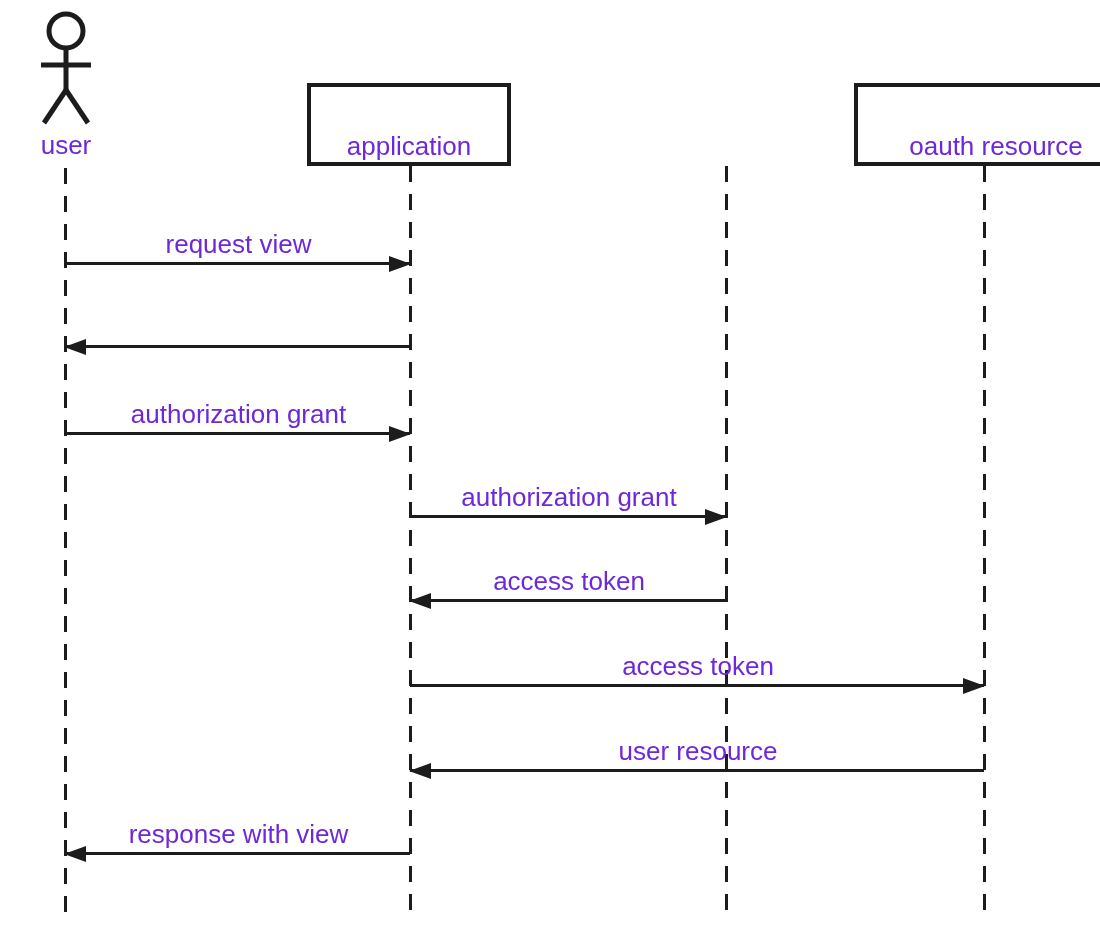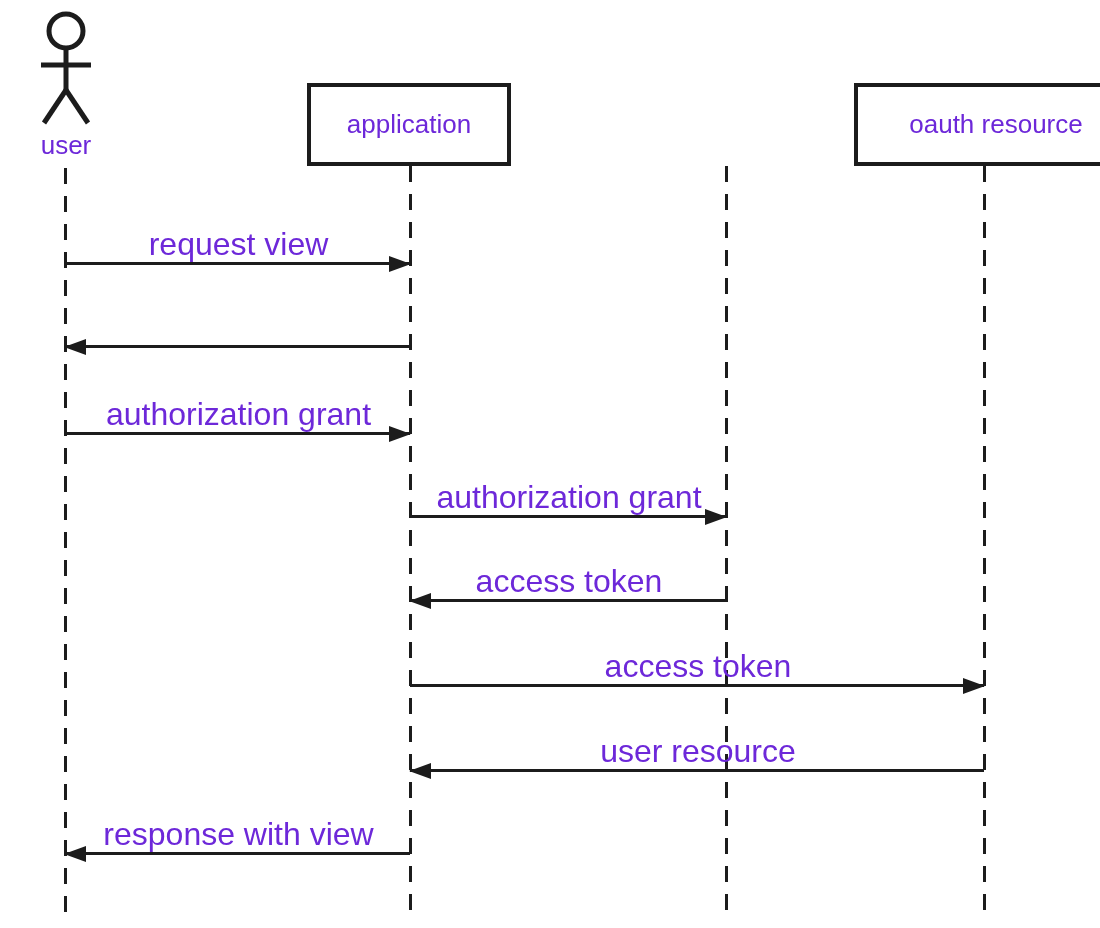--- a/index.html
+++ b/index.html
@@ -35,21 +35,21 @@
 
   
   .participant {
     position: absolute;
     top: 83px;
     height: 83px;
     border: 4px solid #1c1c1c;
     background: #ffffff;
     box-sizing: border-box;
     display: flex;
-    align-items: center;
+    align-items: flex-end;
     justify-content: center;
     font-size: 26px;
     white-space: nowrap;
   }
   #participant-application    { left: 283px; width: 204px; }
   #participant-oauth-auth     { left: 601px; width: 203px; }
   #participant-oauth-resource { left: 830px; width: 284px; }
 
   
   #actor-user {
@@ -70,21 +70,21 @@
   .msg {
     position: absolute;
     height: 38px;
   }
   .msg .msg-label {
     position: absolute;
     left: 2px;
     right: 0;
     bottom: 7px;
     text-align: center;
-    font-size: 32px;
+    font-size: 26px;
     line-height: 28px;
     white-space: nowrap;
   }
   .msg .msg-line {
     position: absolute;
     left: 0;
     right: 0;
     bottom: 0;
     height: 3px;
     background: #1c1c1c;

